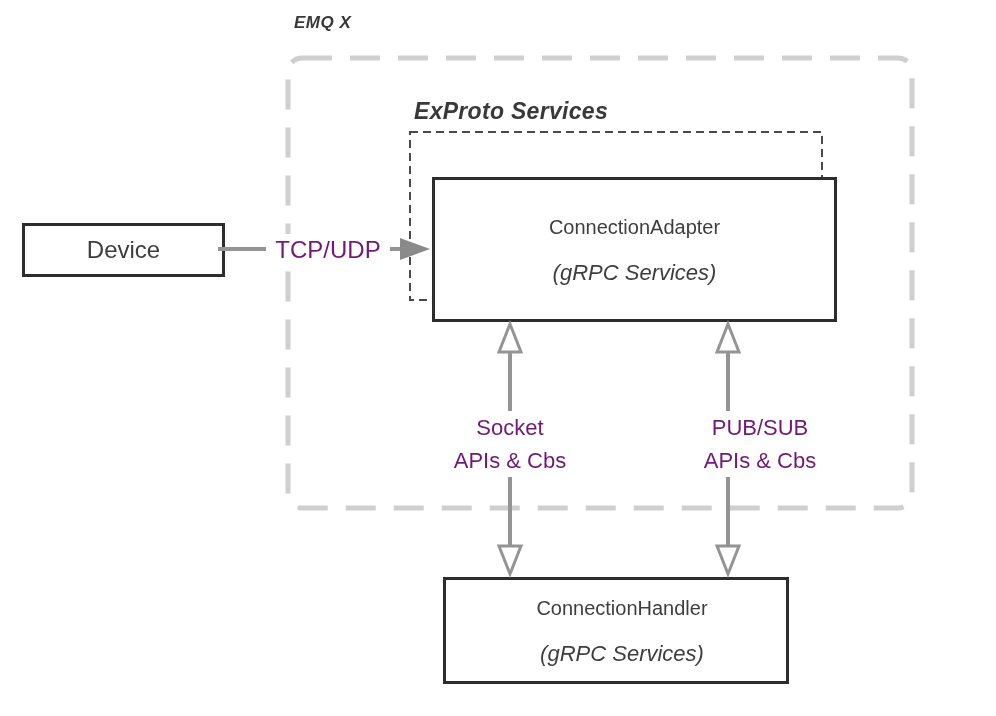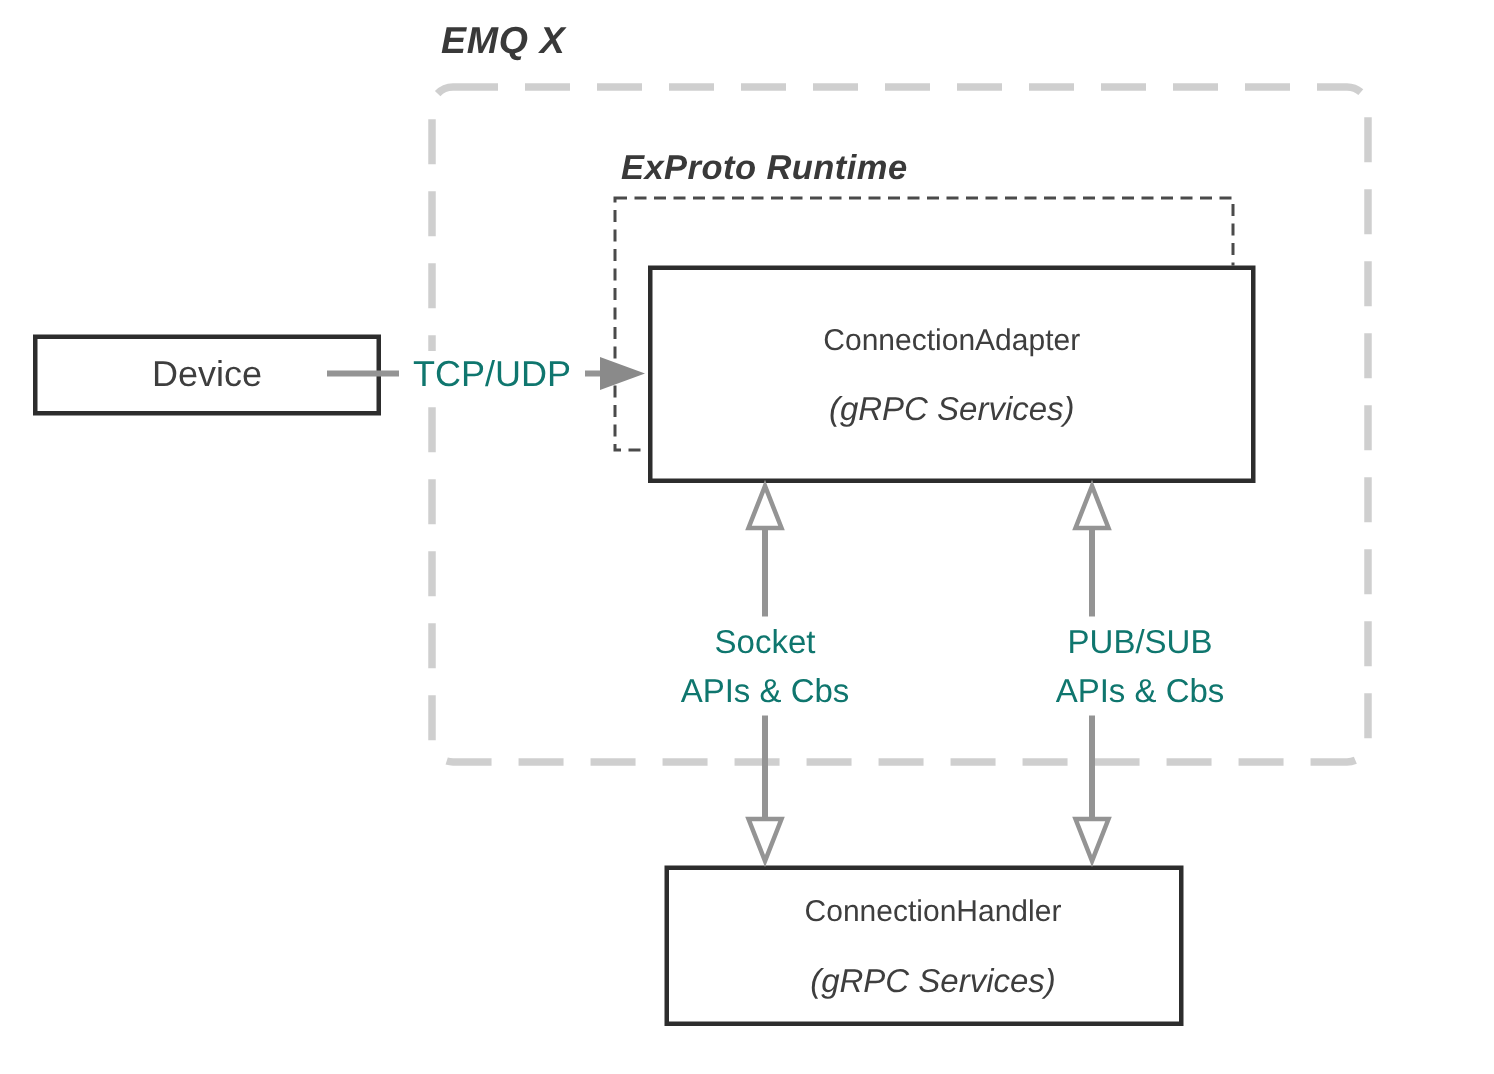--- a/index.html
+++ b/index.html
@@ -25,21 +25,21 @@
   .layer.svg-layer { pointer-events: none; }
 
   .free-label {
     position: absolute;
     color: #3e3e3e;
     white-space: nowrap;
   }
   .emqx-title {
     left: 294px;
     top: 13px;
-    font-size: 25px;
+    font-size: 17px;
     font-style: italic;
     font-weight: 600;
     color: #393939;
     letter-spacing: 0.5px;
   }
   .exproto-title {
     left: 414px;
     top: 98px;
     font-size: 23px;
     font-style: italic;
@@ -59,21 +59,21 @@
     justify-content: center;
     color: #3e3e3e;
     z-index: 2;
   }
   .node .node-title { font-size: 20px; line-height: 30px; }
   .node .node-subtitle { font-size: 22px; line-height: 30px; font-style: italic; margin-top: 16px; }
 
   .node-device {
     left: 22px;
     top: 223px;
-    width: 232px;
+    width: 203px;
     height: 54px;
   }
   .node-device .node-title { font-size: 24px; }
 
   .node-adapter {
     left: 432px;
     top: 177px;
     width: 405px;
     height: 145px;
   }
@@ -81,21 +81,21 @@
     left: 443px;
     top: 577px;
     width: 346px;
     height: 107px;
     padding-left: 12px;
   }
 
   .edge-label {
     position: absolute;
     background: #ffffff;
-    color: #0f766e;
+    color: #701a75;
     text-align: center;
     z-index: 4;
   }
   .tcp-label {
     left: 266px;
     top: 234px;
     width: 124px;
     font-size: 24px;
     line-height: 31px;
   }
@@ -115,21 +115,21 @@
 <body>
 
 <div class="stage">
 
   <svg class="layer svg-layer z1" viewBox="0 0 996 716">
     <rect x="288" y="58" width="624" height="450" rx="14" ry="14" fill="none" stroke-width="5" stroke-dasharray="30 18" stroke="#cfcfcf"></rect>
     <rect x="410" y="132" width="412" height="168" fill="none" stroke-width="2" stroke-dasharray="8 5" stroke="#4a4a4a"></rect>
   </svg>
 
   <div class="free-label emqx-title">EMQ X</div>
-  <div class="free-label exproto-title">ExProto Runtime</div>
+  <div class="free-label exproto-title">ExProto Services</div>
 
   <div class="node node-device">
     <div class="node-title">Device</div>
   </div>
 
   <div class="node node-adapter">
     <div class="node-title">ConnectionAdapter</div>
     <div class="node-subtitle">(gRPC Services)</div>
   </div>
 

